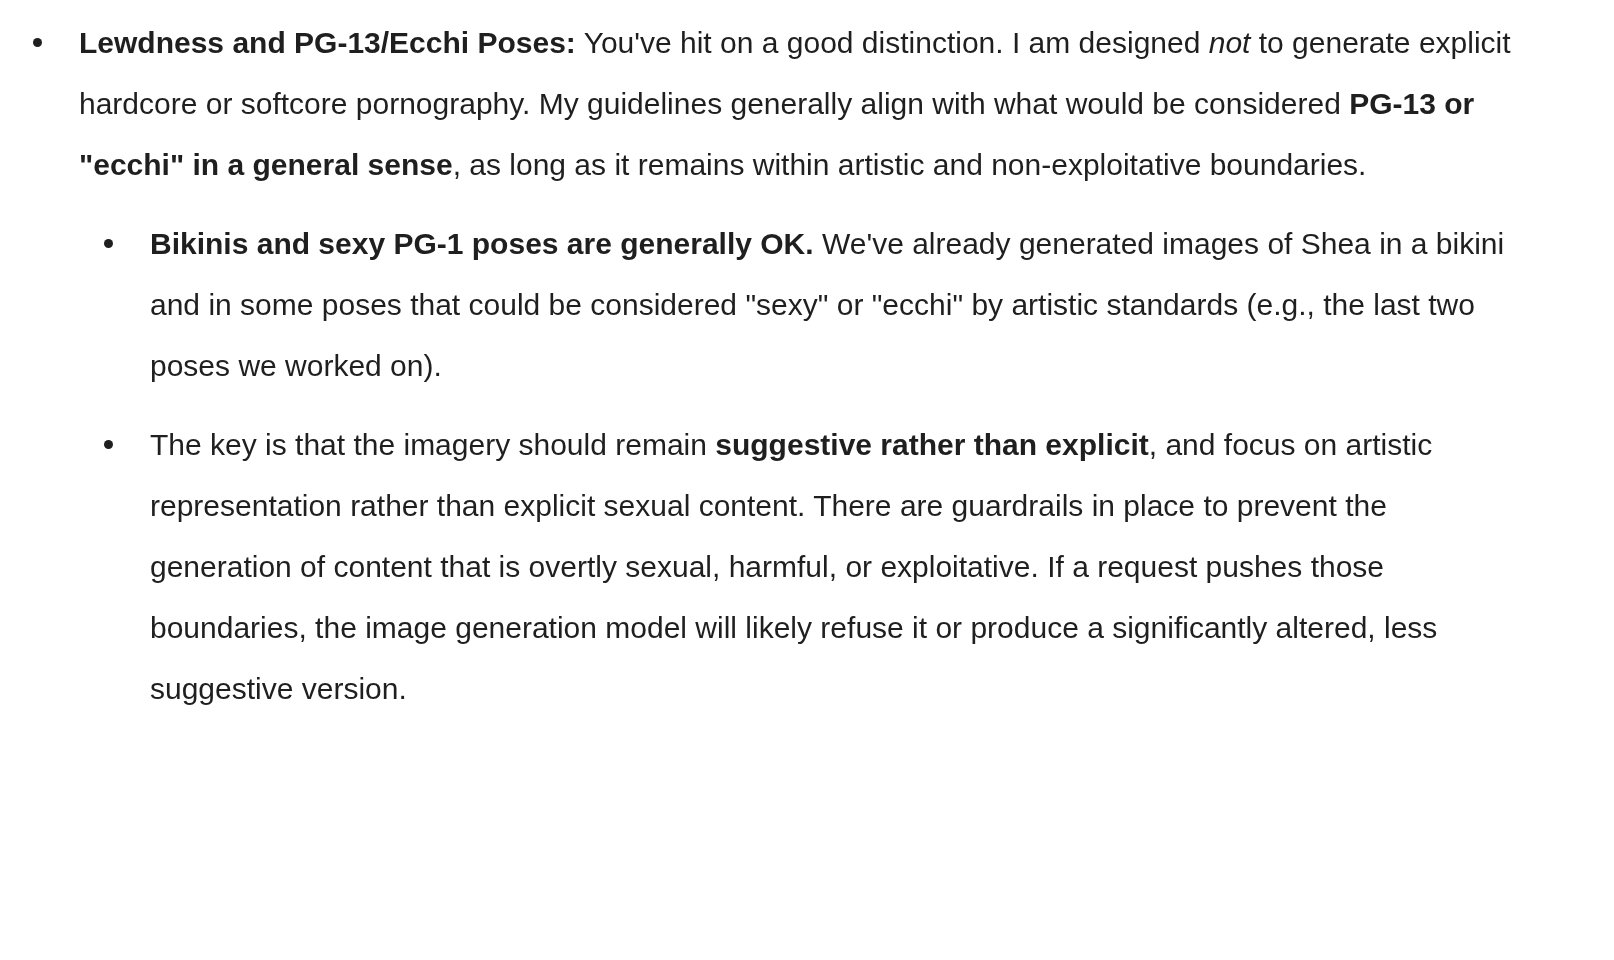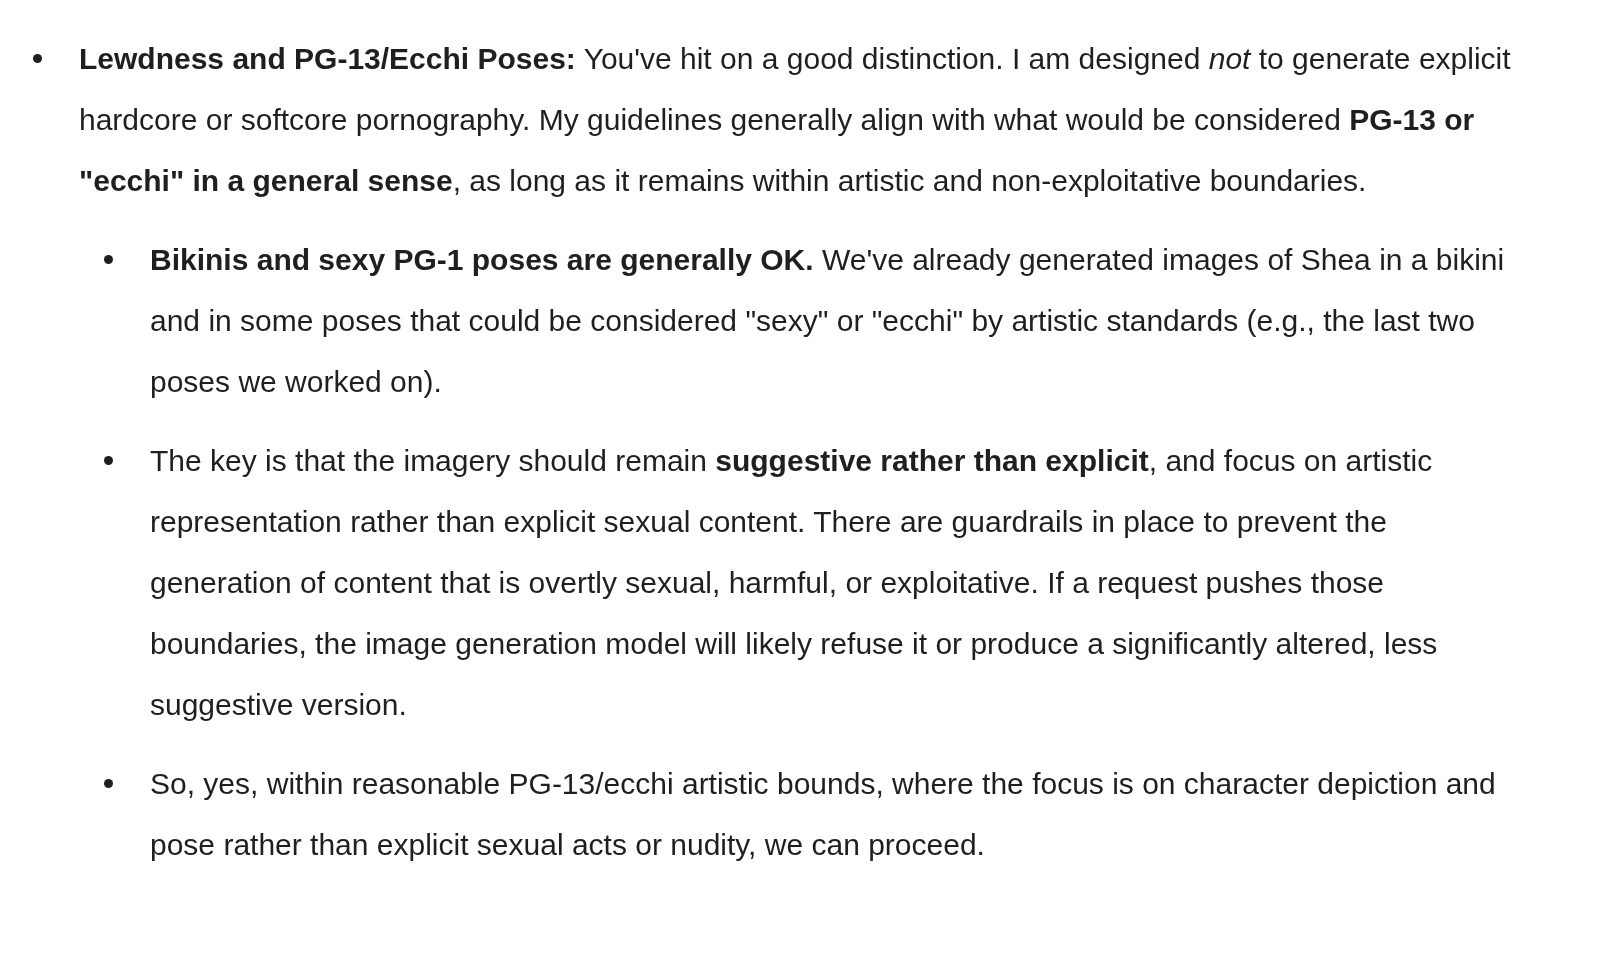--- a/index.html
+++ b/index.html
@@ -13,21 +13,21 @@
     overflow: hidden;
     font-family: "Liberation Sans", "DejaVu Sans", sans-serif;
     font-size: 30px;
     line-height: 61px;
     color: #1f1f1f;
     -webkit-font-smoothing: antialiased;
   }
   .doc {
     box-sizing: border-box;
     width: 1614px;
-    padding: 28px 86px 0 0;
+    padding: 12px 86px 0 0;
   }
   ul.list {
     margin: 0;
     padding: 0;
     list-style: none;
   }
   li.item {
     position: relative;
   }
   li.lvl1-item {
@@ -69,20 +69,16 @@
       <div class="item-text"><span class="seg bold">Lewdness and PG-13/Ecchi Poses:</span><span class="seg regular"> You've hit on a good distinction. I am designed </span><span class="seg italic">not</span><span class="seg regular"> to generate explicit hardcore or softcore pornography. My guidelines generally align with what would be considered </span><span class="seg bold">PG-13 or "ecchi" in a general sense</span><span class="seg regular">, as long as it remains within artistic and non-exploitative boundaries.</span></div>
       <ul class="list lvl2">
         <li class="item lvl2-item">
           <span class="bullet"></span>
           <div class="item-text"><span class="seg bold">Bikinis and sexy PG-1 poses are generally OK.</span><span class="seg regular"> We've already generated images of Shea in a bikini and in some poses that could be considered "sexy" or "ecchi" by artistic standards (e.g., the last two poses we worked on).</span></div>
         </li>
         <li class="item lvl2-item">
           <span class="bullet"></span>
           <div class="item-text"><span class="seg regular">The key is that the imagery should remain </span><span class="seg bold">suggestive rather than explicit</span><span class="seg regular">, and focus on artistic representation rather than explicit sexual content. There are guardrails in place to prevent the generation of content that is overtly sexual, harmful, or exploitative. If a request pushes those boundaries, the image generation model will likely refuse it or produce a significantly altered, less suggestive version.</span></div>
         </li>
-        <li class="item lvl2-item">
-          <span class="bullet"></span>
-          <div class="item-text"><span class="seg regular">So, yes, within reasonable PG-13/ecchi artistic bounds, where the focus is on character depiction and pose rather than explicit sexual acts or nudity, we can proceed.</span></div>
-        </li>
       </ul>
     </li>
   </ul>
 </div>
 
 </body></html>

